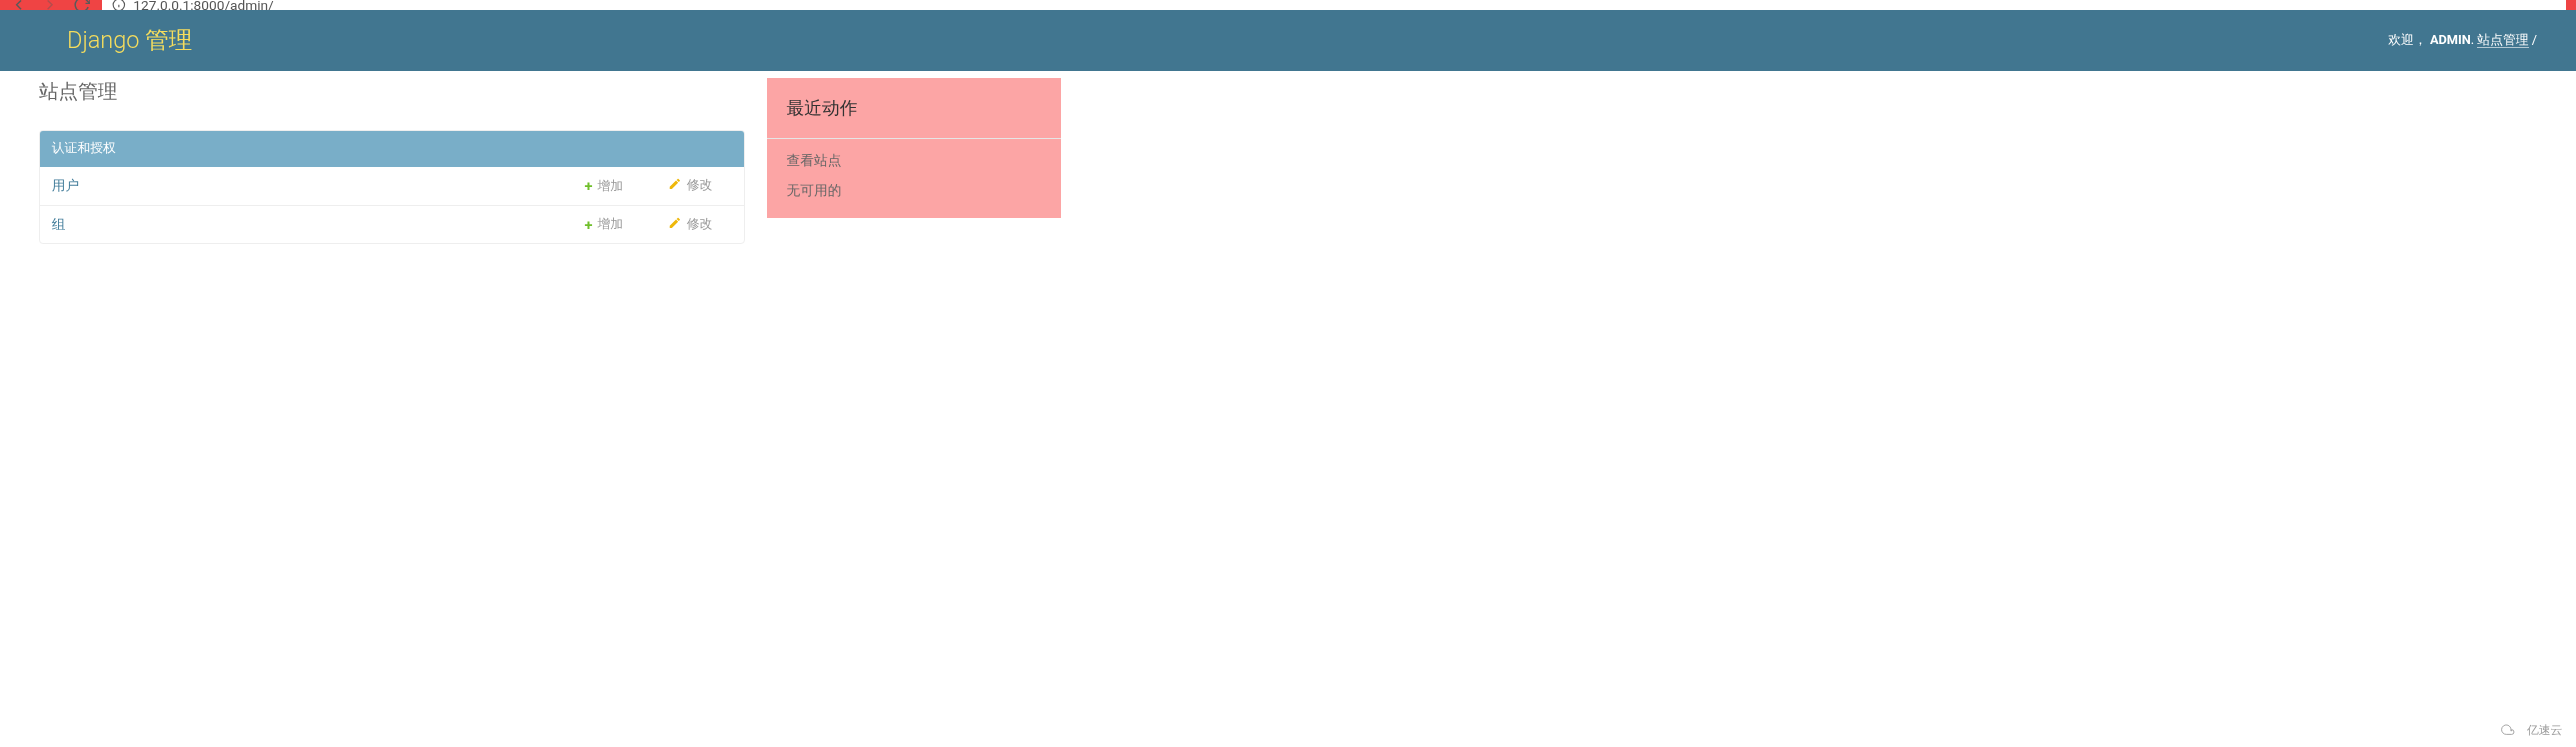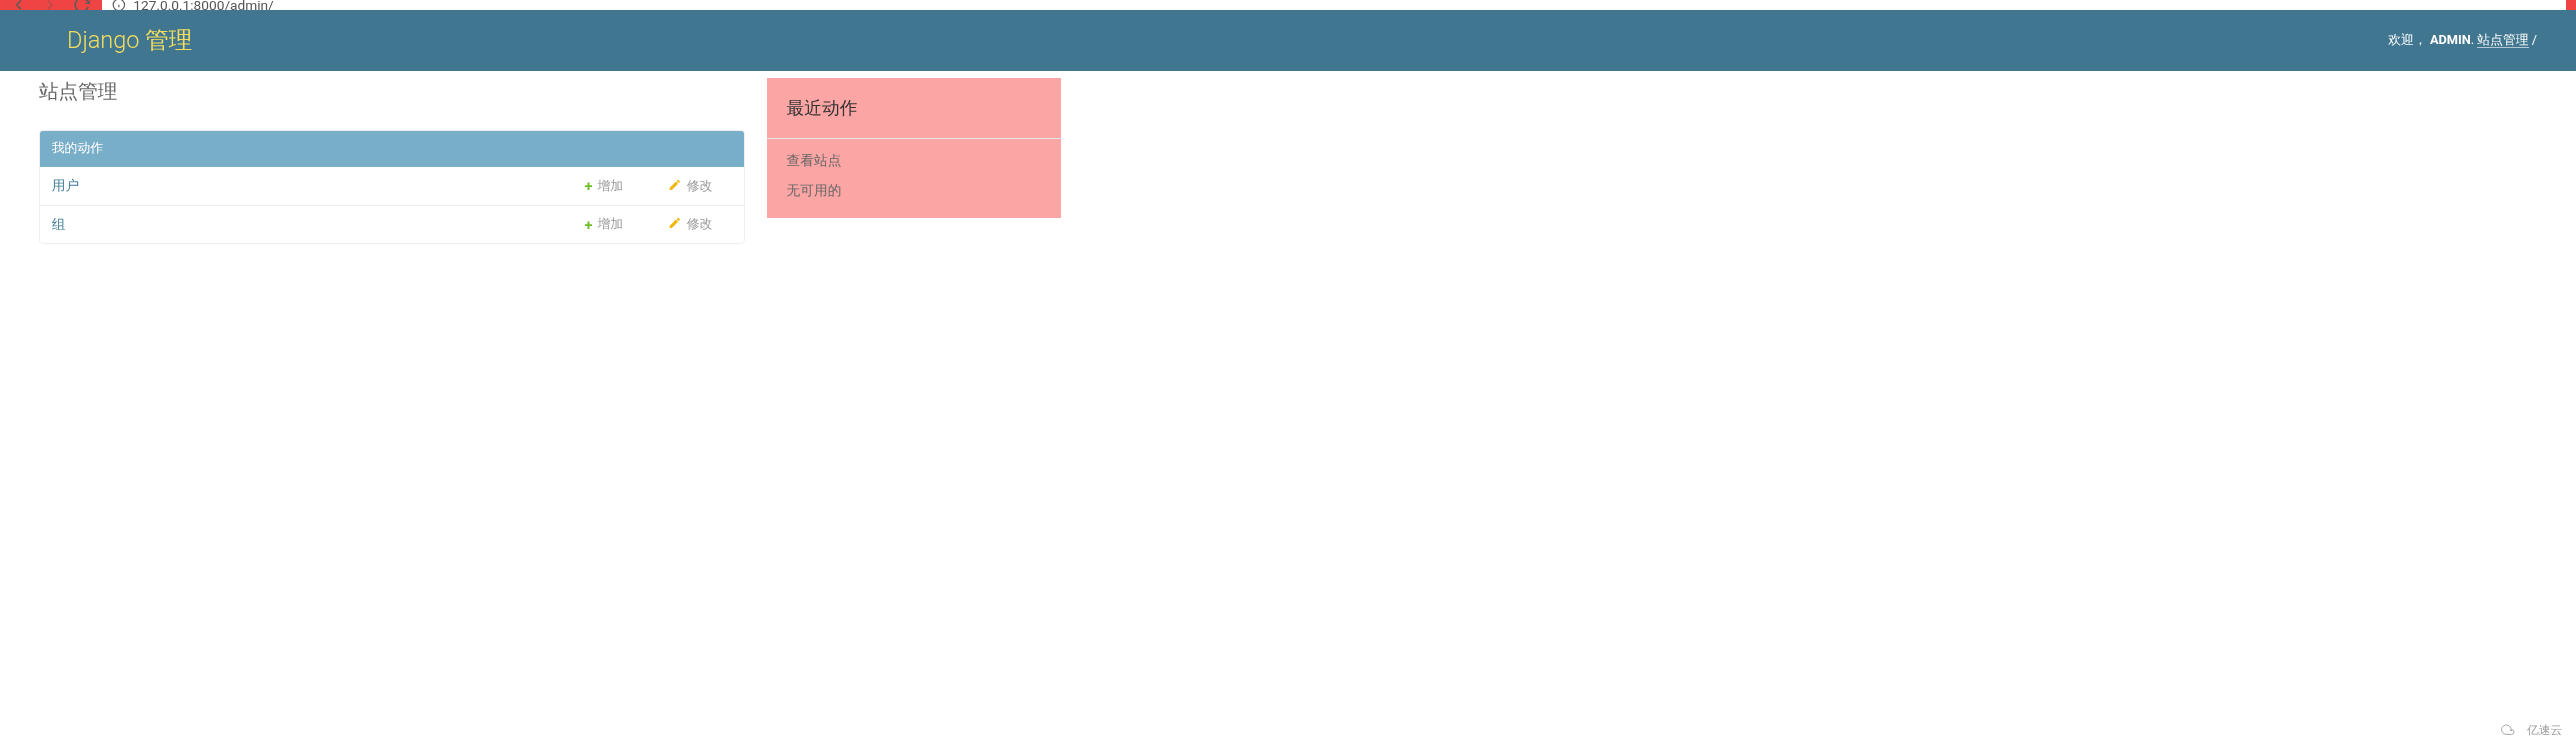--- a/index.html
+++ b/index.html
@@ -94,21 +94,21 @@
     }
     .module-header {
       background: #79aec8;
       color: #fff;
       padding: 9.8px 11.8px;
       font-size: 12.8px;
       font-weight: 400;
     }
     .module-row {
       display: flex;
-      align-items: center;
+      align-items: flex-start;
       border-bottom: 1px solid #eee;
       padding: 9.8px 11.8px;
     }
     .module-row:last-child {
       border-bottom: none;
     }
     .model-name {
       flex: 1;
       color: #447e9b;
       font-size: 13.7px;
@@ -209,21 +209,21 @@
     <a href="#">站点管理</a><span> / </span>
   </div>
 </div>
 
 <div class="content">
   <div class="main-column">
     <h1 class="page-title">站点管理</h1>
 
     <div class="module">
       <div class="module-header">
-        <span>我的动作</span>
+        <span>认证和授权</span>
       </div>
 
       <div class="module-row">
         <a href="#" class="model-name">用户</a>
         <a href="#" class="action-link">
           <span class="add-icon">+</span>
           <span>增加</span>
         </a>
         <a href="#" class="action-link">
           <span class="change-icon">

